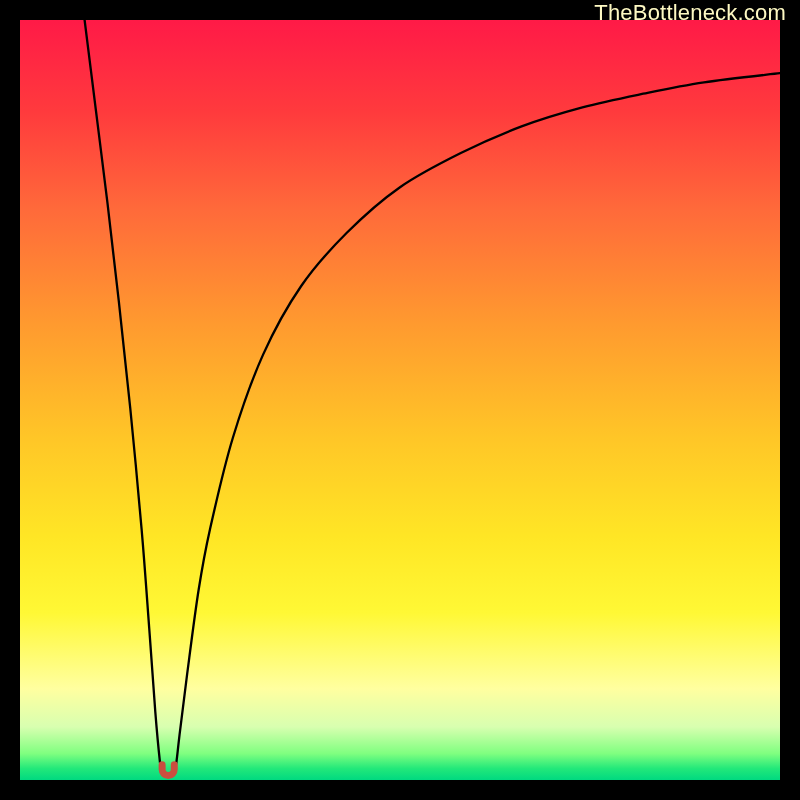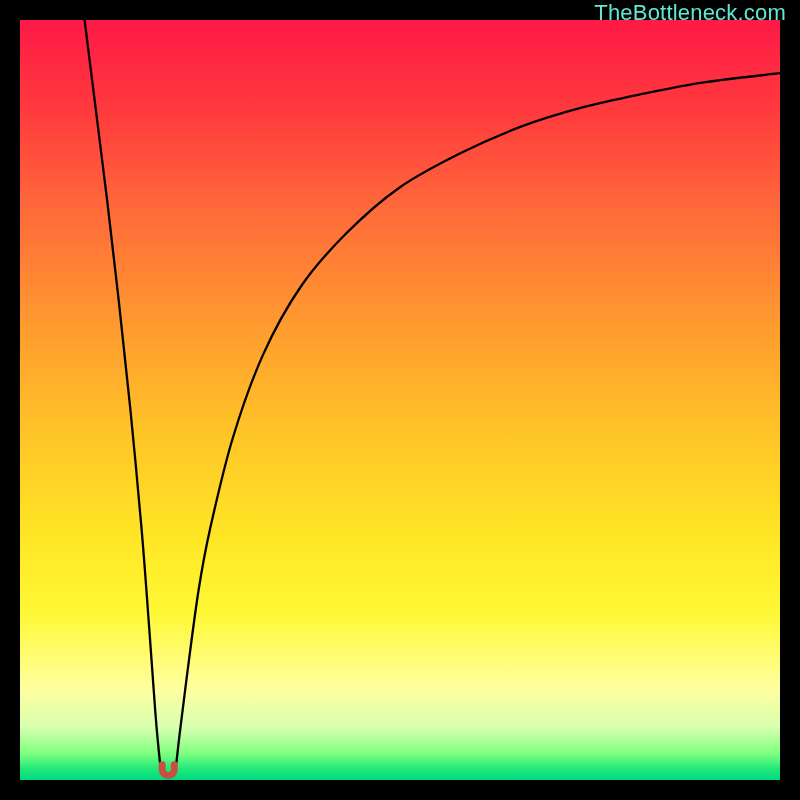--- a/index.html
+++ b/index.html
@@ -27,21 +27,21 @@
   }
   .plot-area svg {
     display: block;
     width: 760px;
     height: 760px;
   }
   .watermark {
     position: absolute;
     top: 0;
     right: 14px;
-    color: #5eead4;
+    color: #fef9c3;
     font-size: 22px;
     letter-spacing: 0.2px;
     user-select: none;
     text-align: center;
   }
 </style>
 </head>
 <body>
 
 <div class="outer">

